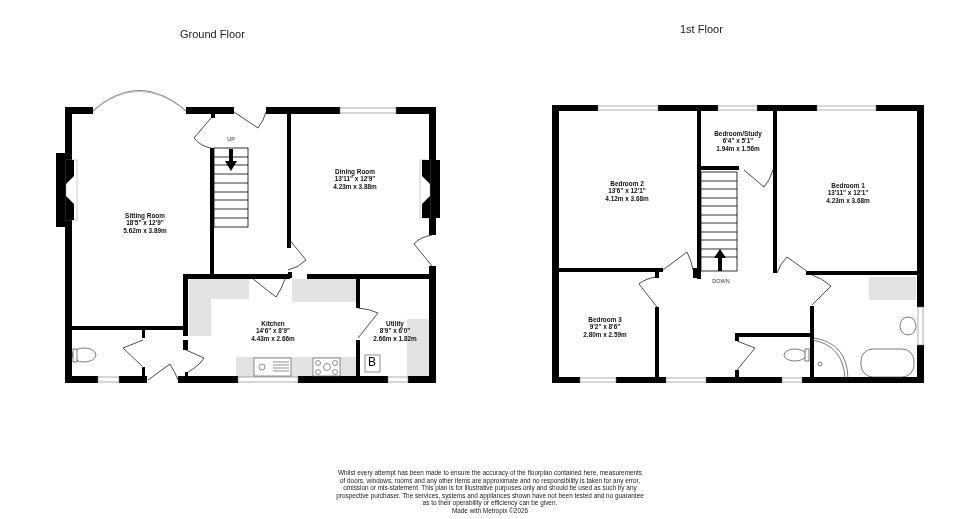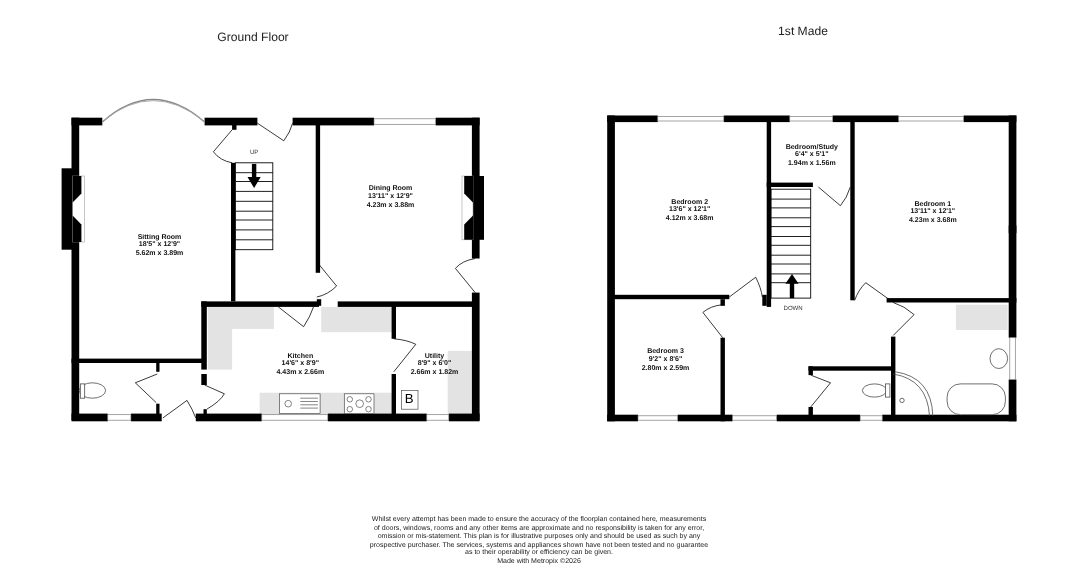--- a/index.html
+++ b/index.html
@@ -1,29 +1,29 @@
 <!DOCTYPE html>
 <html><head>
 <meta charset="utf-8">
 <style>
   html, body { margin:0; padding:0; background:#ffffff; }
   body { width:980px; height:519px; position:relative; overflow:hidden; font-family:"Liberation Sans", sans-serif; }
-  .floor-title { position:absolute; font-size:11px; color:#222; text-align:center; }
+  .floor-title { position:absolute; font-size:11px; color:#222; }
   svg { position:absolute; left:0; top:0; }
   .room-label { position:absolute; text-align:center; font-size:6.4px; line-height:7.4px; color:#111; font-weight:bold; white-space:nowrap; transform:translateX(-50%); }
   .room-label span { display:block; }
   .small-label { position:absolute; font-size:5.5px; color:#333; transform:translateX(-50%); }
   .disclaimer { position:absolute; left:300px; top:469px; width:380px; text-align:center; font-size:6.4px; line-height:7.6px; color:#222; }
   .disclaimer span { display:block; }
 </style>
 </head>
 <body>
 
 <div class="floor-title" style="left:180px; top:28px; width:100px;">Ground Floor</div>
-<div class="floor-title" style="left:680px; top:23px; width:100px;">1st Made</div>
+<div class="floor-title" style="left:680px; top:23px; width:100px;">1st Floor</div>
 
 <svg width="980" height="519" viewBox="0 0 980 519">
 
   <g>
 
     <g fill="#e3e3e3">
       <rect x="189" y="279" width="60" height="20"></rect>
       <rect x="189" y="279" width="22" height="57"></rect>
       <rect x="292" y="279" width="66" height="23"></rect>
       <rect x="236" y="357" width="124" height="20"></rect>

